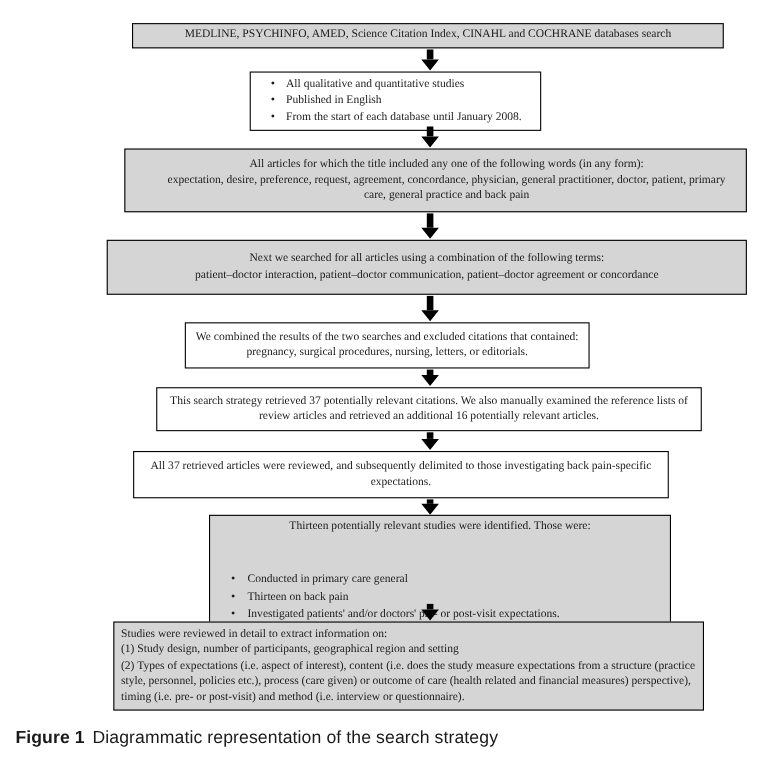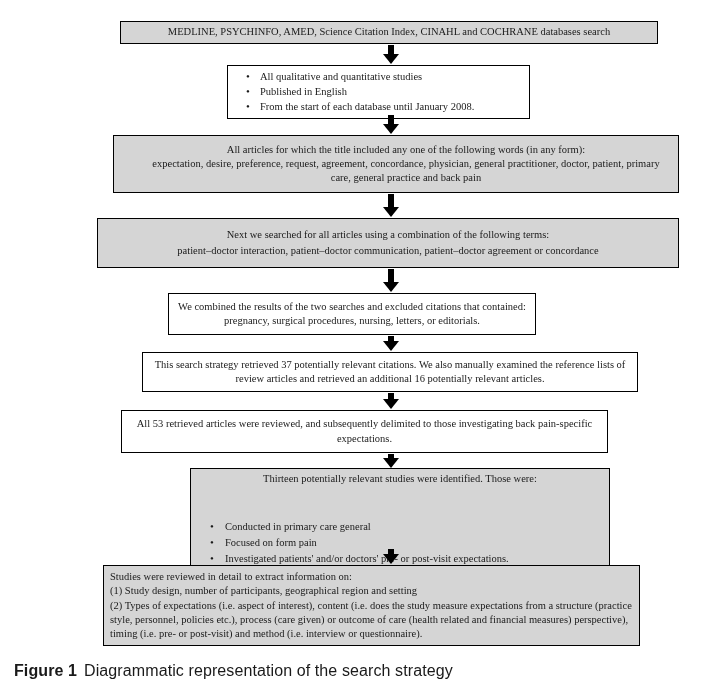--- a/index.html
+++ b/index.html
@@ -74,21 +74,21 @@
 
   <div class="box gray center" style="left:120px;top:21px;width:538px;min-height:23px;">
     <div>MEDLINE, PSYCHINFO, AMED, Science Citation Index, CINAHL and COCHRANE databases search</div>
   </div>
 
   <div class="arrow" style="top:45px;height:19px;">
     <div class="stem"></div>
     <div class="head"></div>
   </div>
 
-  <div class="box white left" style="left:227px;top:65px;width:303px;min-height:49px;justify-content:flex-end;">
+  <div class="box white left" style="left:227px;top:65px;width:265px;min-height:49px;justify-content:flex-end;">
     <div class="bullet-list">
         <div class="bullet-item">
         <span class="marker"></span>
         <span>All qualitative and quantitative studies</span>
       </div>
         <div class="bullet-item">
         <span class="marker"></span>
         <span>Published in English</span>
       </div>
         <div class="bullet-item">
@@ -136,38 +136,38 @@
   <div class="box white center" style="left:142px;top:352px;width:496px;min-height:40px;">
     <div>This search strategy retrieved 37 potentially relevant citations. We also manually examined the reference lists of review articles and retrieved an additional 16 potentially relevant articles.</div>
   </div>
 
   <div class="arrow" style="top:393px;height:16px;">
     <div class="stem"></div>
     <div class="head"></div>
   </div>
 
   <div class="box white center" style="left:121px;top:410px;width:487px;min-height:43px;">
-    <div>All 53 retrieved articles were reviewed, and subsequently delimited to those investigating back pain-specific expectations.</div>
+    <div>All 37 retrieved articles were reviewed, and subsequently delimited to those investigating back pain-specific expectations.</div>
   </div>
 
   <div class="arrow" style="top:454px;height:14px;">
     <div class="stem"></div>
     <div class="head"></div>
   </div>
 
   <div class="box gray left" style="left:190px;top:468px;width:420px;min-height:80px;justify-content:center;line-height:1.42;gap:32px;">
     <div class="center">Thirteen potentially relevant studies were identified. Those were:</div>
     <div class="bullet-list b8-bullets">
         <div class="bullet-item">
         <span class="marker"></span>
         <span>Conducted in primary care general</span>
       </div>
         <div class="bullet-item">
         <span class="marker"></span>
-        <span>Focused on form pain</span>
+        <span>Thirteen on back pain</span>
       </div>
         <div class="bullet-item">
         <span class="marker"></span>
         <span>Investigated patients' and/or doctors' pre- or post-visit expectations.</span>
       </div>
       </div>
   </div>
 
   <div class="arrow" style="top:549px;height:15px;">
     <div class="stem"></div>

